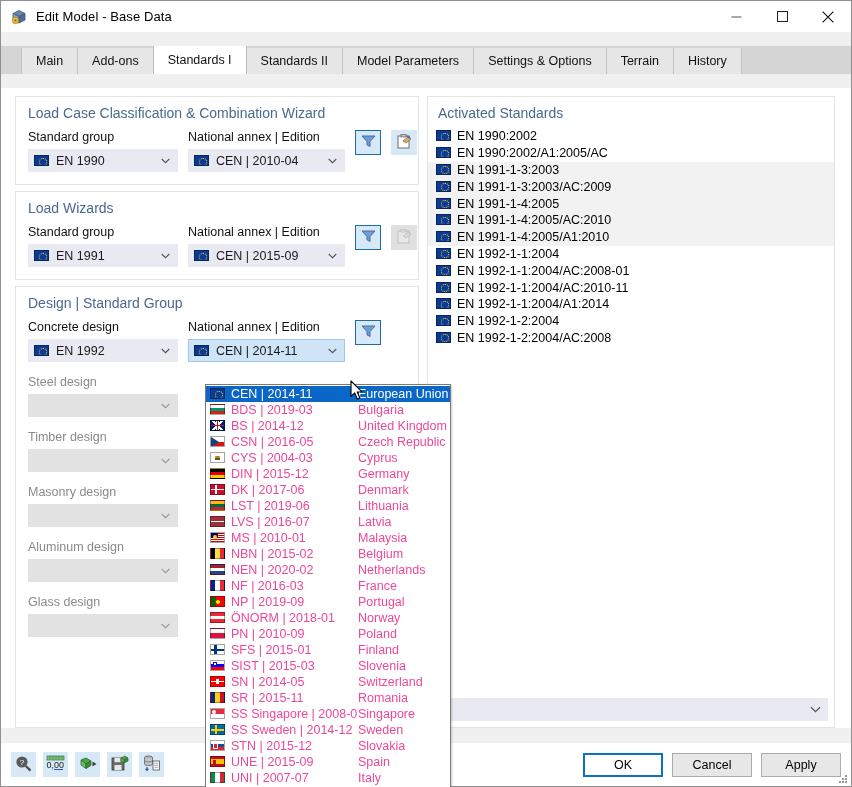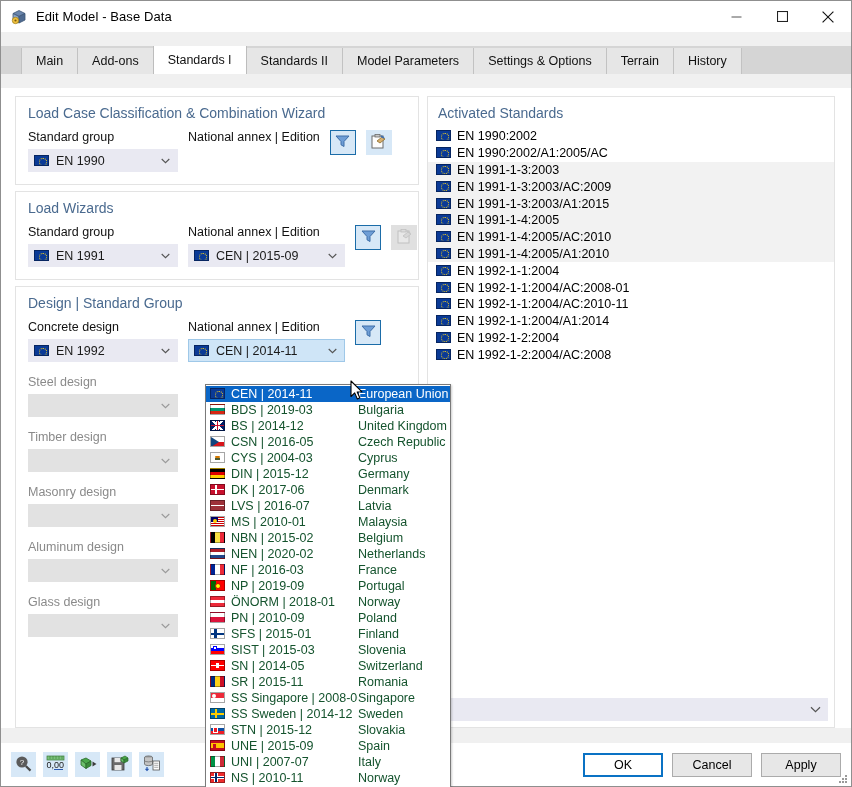--- a/index.html
+++ b/index.html
@@ -261,21 +261,21 @@
     z-index: 40;
     padding: 1px 0 0 0;
     box-shadow: 1px 1px 2px rgba(0,0,0,.2);
   }
   .dd-item {
     height: 16px;
     display: flex;
     align-items: center;
     padding: 0 2px 0 4px;
     font-size: 12.5px;
-    color: #14532d;
+    color: #ec4899;
     white-space: nowrap;
   }
   .dd-item.selected { background: #0a66c7; color: #ffffff; }
   .dd-item .dd-name { width: 148px; flex: 0 0 148px; overflow: hidden; }
   .dd-item .dd-country { flex: 1 1 auto; overflow: hidden; }
   .dd-item .flag { margin-right: 6px; }
 
   
   .cursor {
     position: absolute;
@@ -412,20 +412,29 @@
               <span class="cb-text">EN 1990</span>
               <span class="chev">
                 <svg width="9" height="6" viewBox="0 0 9 6">
                     <path d="M0.7 1 L4.5 4.7 L8.3 1" fill="none" stroke="currentColor" stroke-width="1.1"></path>
                   </svg>
               </span>
             </div>
           </div>
           <div class="field">
             <span class="field-label">National annex | Edition</span>
+            <div class="combo w-wide">
+              <span class="flag eu"></span>
+              <span class="cb-text">CEN | 2010-04</span>
+              <span class="chev">
+                <svg width="9" height="6" viewBox="0 0 9 6">
+                    <path d="M0.7 1 L4.5 4.7 L8.3 1" fill="none" stroke="currentColor" stroke-width="1.1"></path>
+                  </svg>
+              </span>
+            </div>
           </div>
           <div class="tool-btn">
             <span>
               <svg width="15" height="14" viewBox="0 0 15 14">
                   <path d="M1 2 H14 L9 7.5 V12.5 L6 10.8 V7.5 Z" fill="#6f9ed6" stroke="#3e6ea8" stroke-width="1"></path>
                 </svg>
             </span>
           </div>
           <div class="tool-btn plain">
             <span>
@@ -598,24 +607,20 @@
             <div class="std-row alt">
               <span><span class="flag eu"></span></span>
               <span>EN 1991-1-3:2003</span>
             </div>
             <div class="std-row alt">
               <span><span class="flag eu"></span></span>
               <span>EN 1991-1-3:2003/AC:2009</span>
             </div>
             <div class="std-row alt">
               <span><span class="flag eu"></span></span>
-              <span>EN 1991-1-3:2003/A1:2015</span>
-            </div>
-            <div class="std-row alt">
-              <span><span class="flag eu"></span></span>
               <span>EN 1991-1-4:2005</span>
             </div>
             <div class="std-row alt">
               <span><span class="flag eu"></span></span>
               <span>EN 1991-1-4:2005/AC:2010</span>
             </div>
             <div class="std-row alt">
               <span><span class="flag eu"></span></span>
               <span>EN 1991-1-4:2005/A1:2010</span>
             </div>
@@ -677,20 +682,24 @@
           <span class="dd-name"><span class="flag" style="background:#fff"><span style="position:absolute;left:30%;top:28%;width:40%;height:30%;background:#d57800;border-radius:1px"></span><span style="position:absolute;left:32%;bottom:18%;width:34%;height:2px;background:#4e5b31"></span></span><span>CYS | 2004-03</span></span>
           <span class="dd-country">Cyprus</span>
         </div>
         <div class="dd-item">
           <span class="dd-name"><span class="flag" style="background:linear-gradient(to bottom,#000000 0% 33.333333333333336%,#dd0000 33.333333333333336% 66.66666666666667%,#ffce00 66.66666666666667% 100%)"></span><span>DIN | 2015-12</span></span>
           <span class="dd-country">Germany</span>
         </div>
         <div class="dd-item">
           <span class="dd-name"><span class="flag" style="background:#c8102e"><span style="position:absolute;left:0;right:0;top:42%;height:18%;background:#fff"></span><span style="position:absolute;top:0;bottom:0;left:30%;width:18%;background:#fff"></span></span><span>DK | 2017-06</span></span>
           <span class="dd-country">Denmark</span>
+        </div>
+        <div class="dd-item">
+          <span class="dd-name"><span class="flag" style="background:linear-gradient(to bottom,#fdb913 0% 33.333333333333336%,#006a44 33.333333333333336% 66.66666666666667%,#c1272d 66.66666666666667% 100%)"></span><span>LST | 2019-06</span></span>
+          <span class="dd-country">Lithuania</span>
         </div>
         <div class="dd-item">
           <span class="dd-name"><span class="flag" style="background:#9e3039"><span style="position:absolute;left:0;right:0;top:40%;height:20%;background:#fff"></span></span><span>LVS | 2016-07</span></span>
           <span class="dd-country">Latvia</span>
         </div>
         <div class="dd-item">
           <span class="dd-name"><span class="flag" style="background:#fff"><span style="position:absolute;inset:0;background:repeating-linear-gradient(#cc0001 0 1px,#fff 1px 2px)"></span><span style="position:absolute;left:0;top:0;width:55%;height:58%;background:#010066"></span><span style="position:absolute;left:14%;top:18%;width:4px;height:4px;border-radius:50%;background:#ffcc00"></span></span><span>MS | 2010-01</span></span>
           <span class="dd-country">Malaysia</span>
         </div>
         <div class="dd-item">

